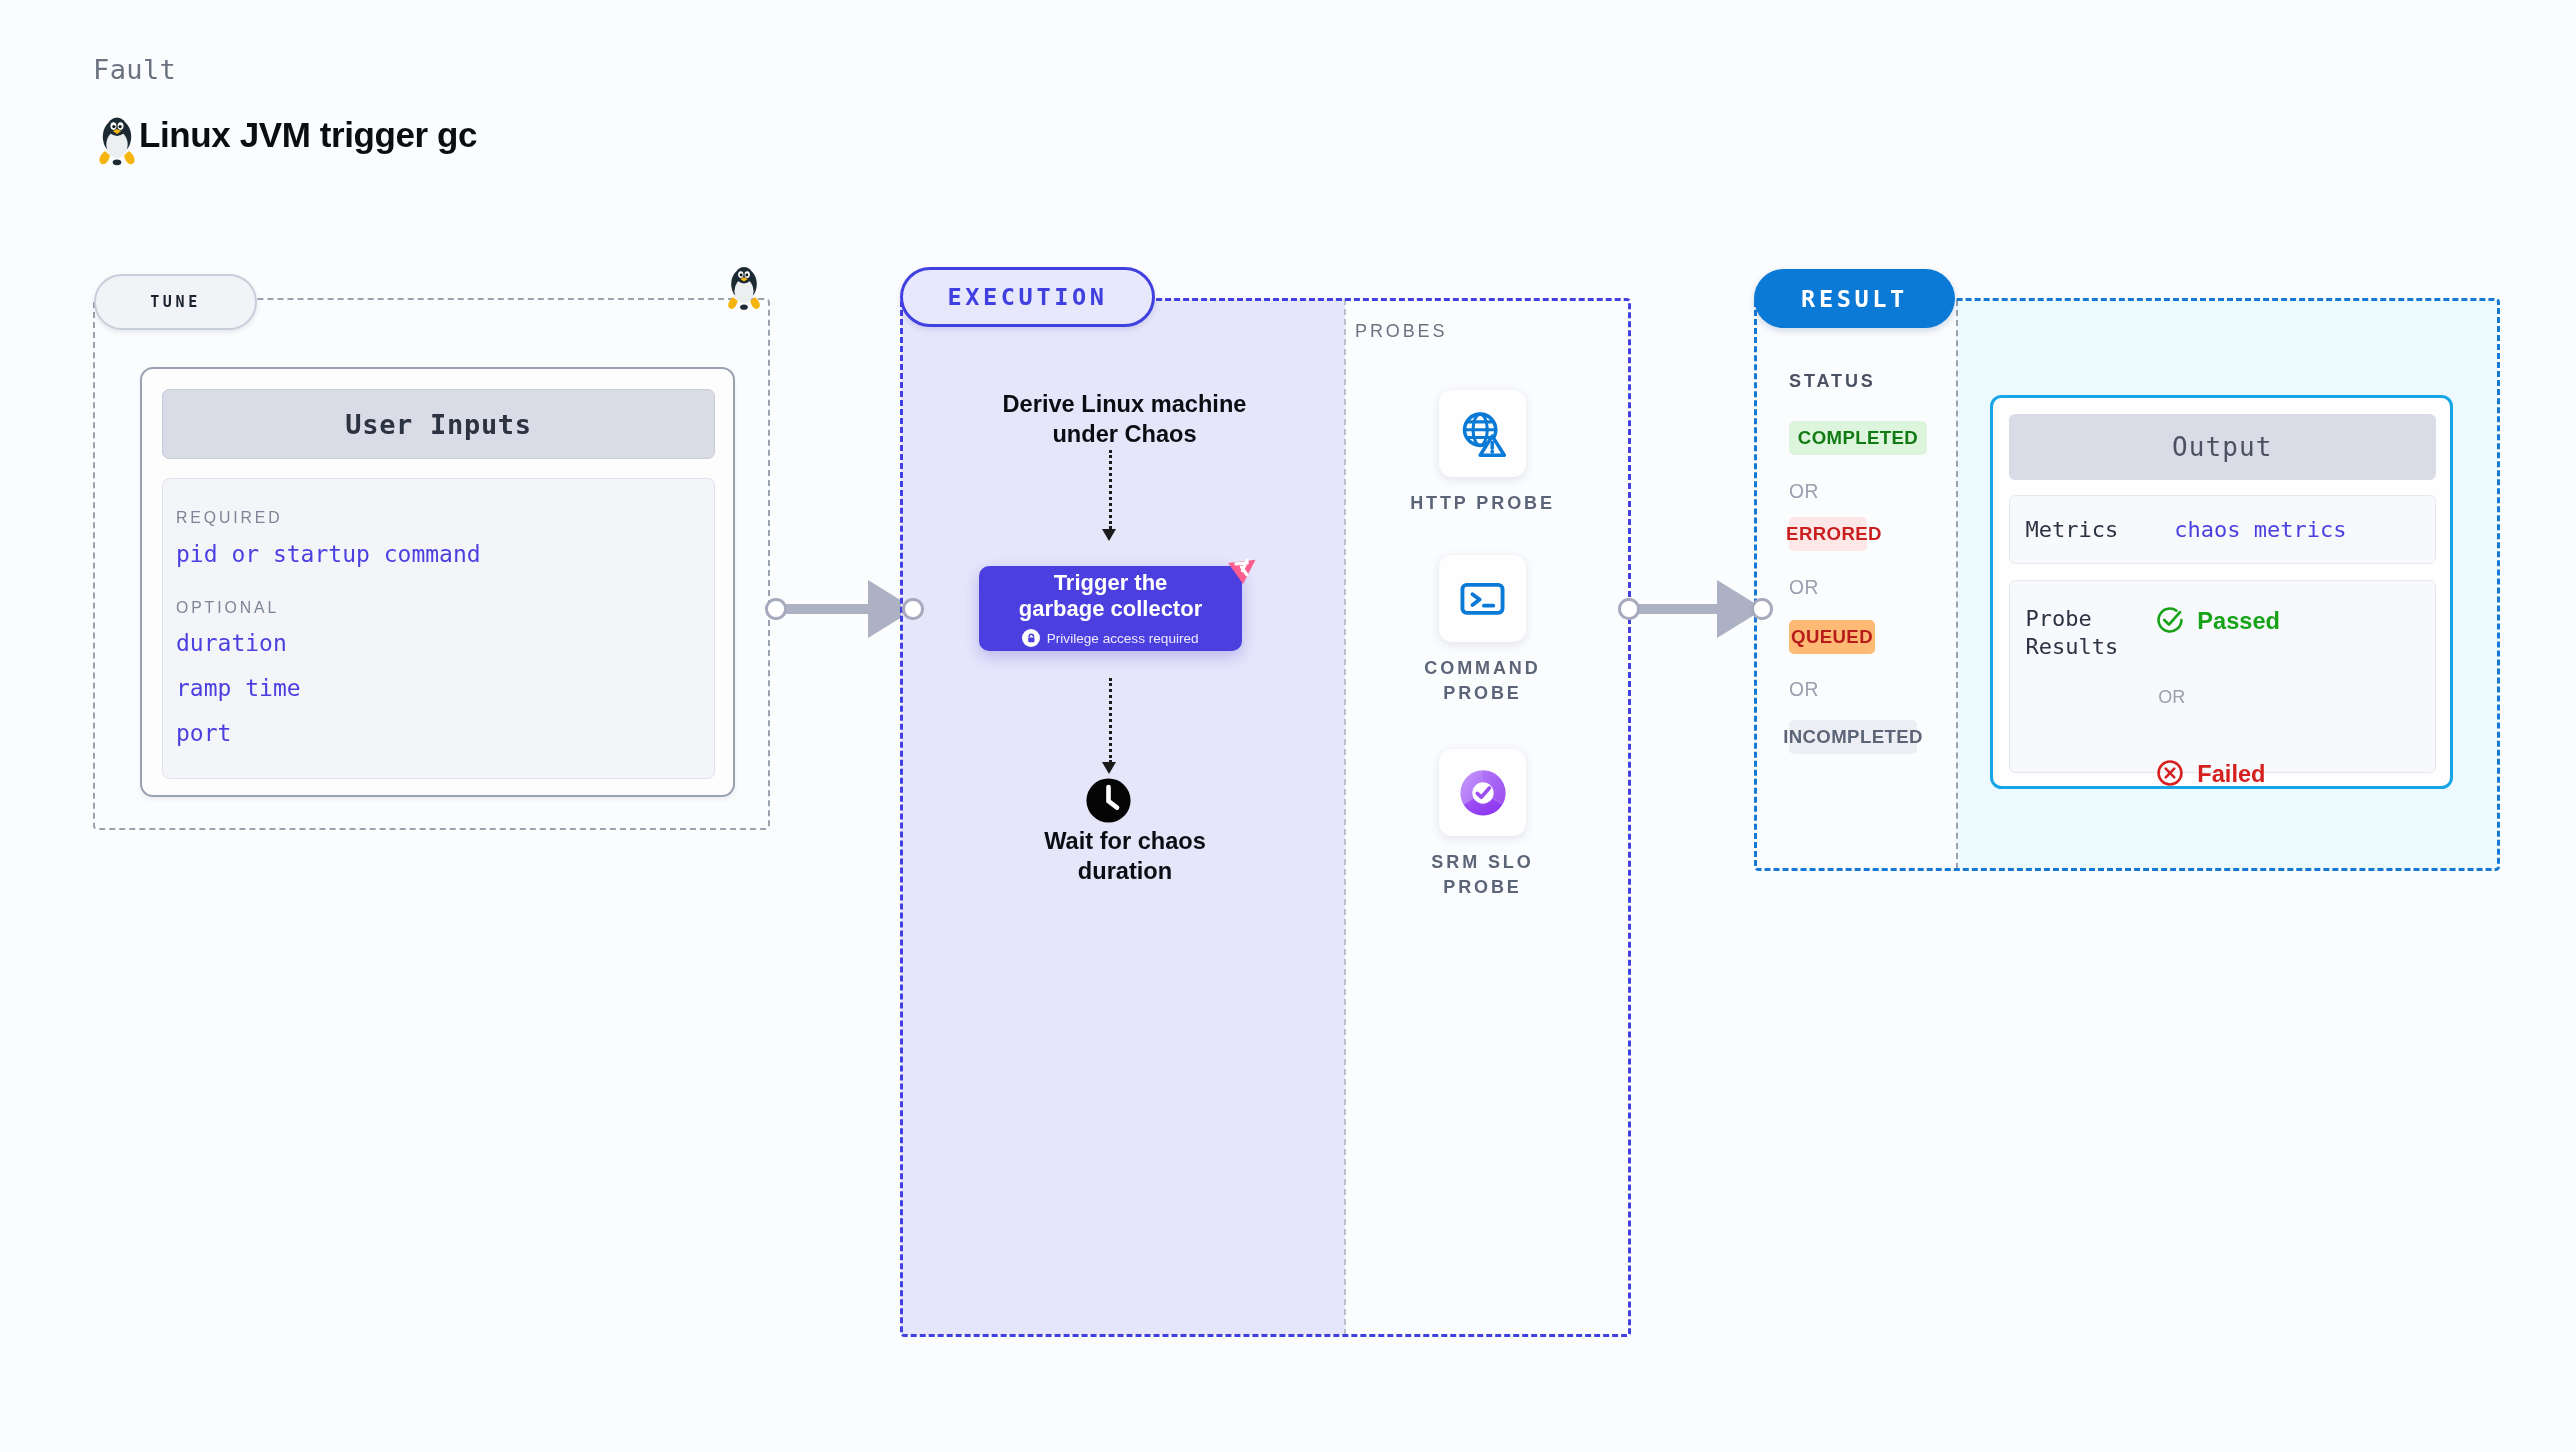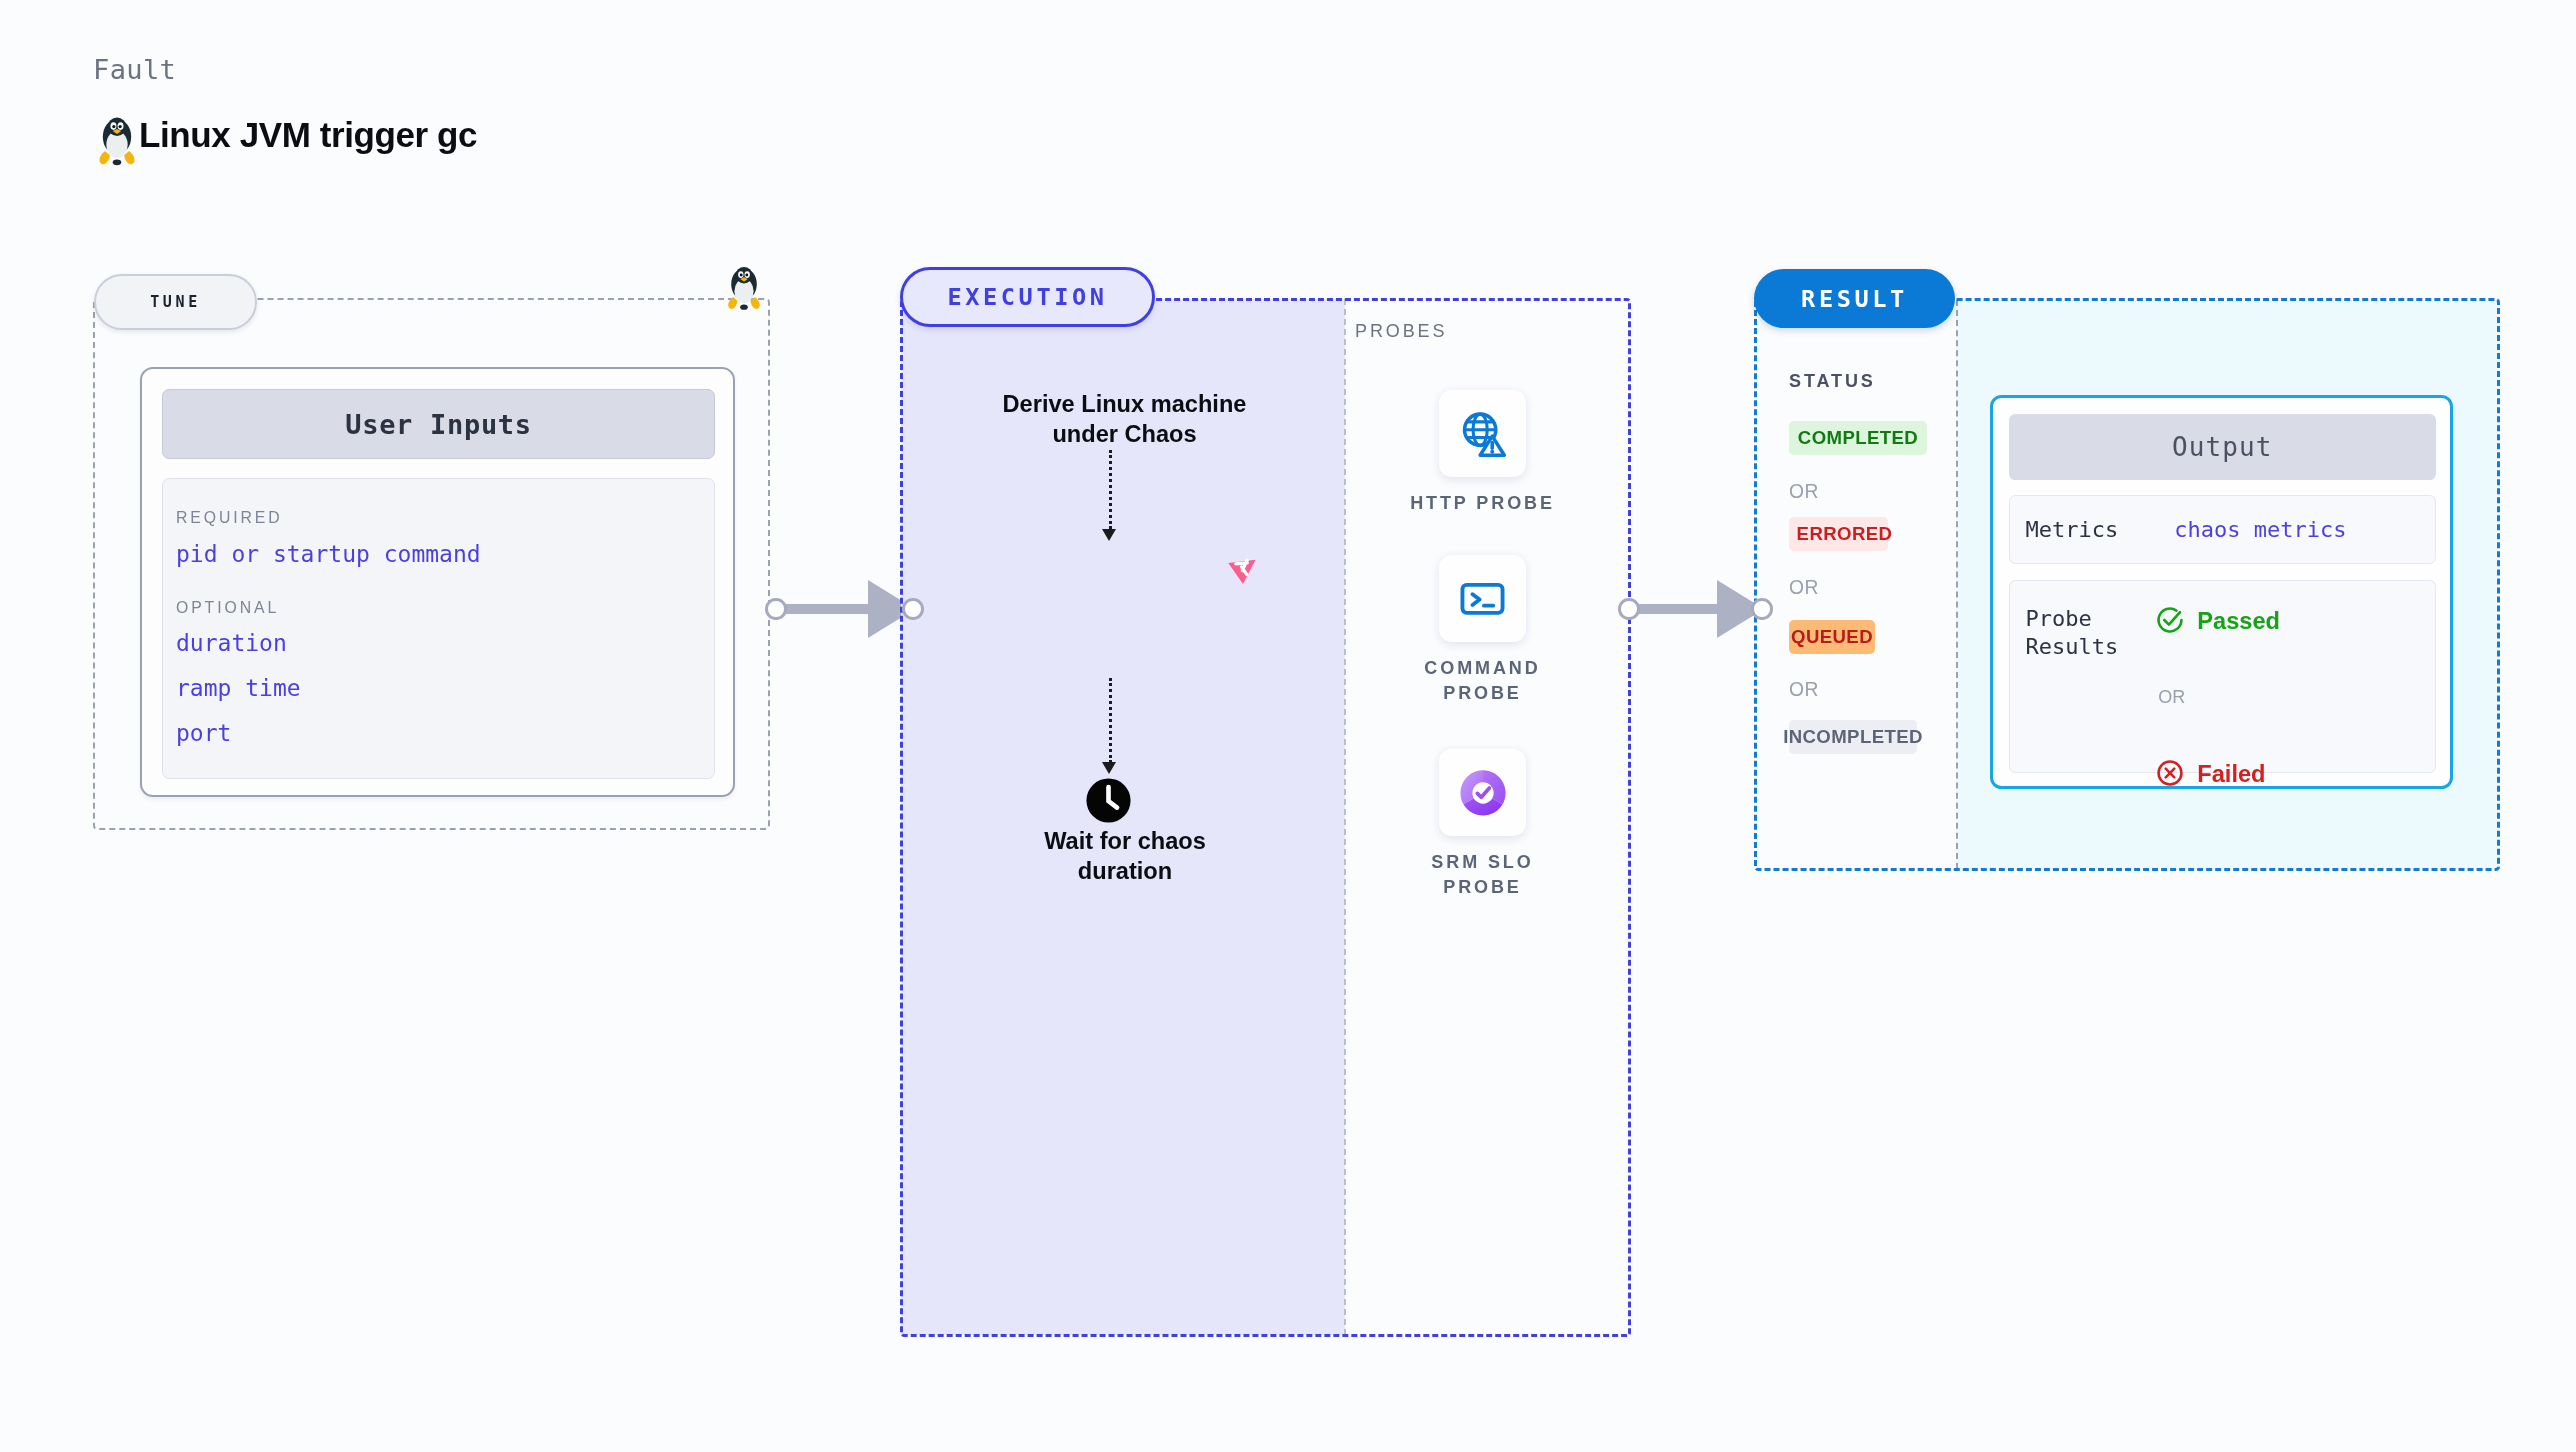--- a/index.html
+++ b/index.html
@@ -195,21 +195,21 @@
     position: absolute; border-radius: 5px; display: flex;
     align-items: center; justify-content: center;
     font-size: 18.6px; font-weight: 700; letter-spacing: 0.4px;
   }
   .or-text {
     position: absolute; font-size: 19.3px; color: #9aa0ae; letter-spacing: 0.4px;
   }
   #bdg-completed   { left: 1789px; top: 421px; width: 138px; height: 34px;
                      background: #dcf5dc; color: #127a12; }
   #or-1            { left: 1789px; top: 481px; }
-  #bdg-errored     { left: 1789px; top: 517px; width: 99px; height: 34px;
+  #bdg-errored     { left: 1789px; top: 517px; width: 78px; height: 34px;
                      background: #fde7e7; color: #cb1f1f; padding-left: 12px; }
   #or-2            { left: 1789px; top: 577px; }
   #bdg-queued      { left: 1789px; top: 620px; width: 86px; height: 34px;
                      background: #fdba74; color: #b81b1b; }
   #or-3            { left: 1789px; top: 679px; }
   #bdg-incomplete  { left: 1789px; top: 720px; width: 128px; height: 34px;
                      background: #eceef3; color: #5c6478; }
 
   
   #output-card {
@@ -316,20 +316,33 @@
   <div id="exec-fill"></div>
   <div id="probes-divider"></div>
   <div class="dash-box" id="exec-box"></div>
   <div class="pill" id="pill-exec">EXECUTION</div>
 
   <div class="flow-text" id="derive-text" style="white-space:pre-line">Derive Linux machine
 under Chaos</div>
   <div class="vline" id="line-1"></div>
   <div class="vcap" id="cap-1"></div>
 
+  <div id="gc-card">
+    <div id="gc-title">Trigger the
+garbage collector</div>
+    <div id="gc-priv">
+      <span class="lock-badge">
+        <svg width="10.7" height="10.7" viewBox="0 0 24 24">
+          <path d="M7 10V8a5 5 0 0 1 10 0v2" fill="none" stroke="#4b3fe0" stroke-width="3.2"></path>
+          <rect x="5" y="10" width="14" height="11" rx="2.4" fill="#4b3fe0"></rect>
+        </svg>
+      </span>
+      <span class="priv-txt">Privilege access required</span>
+    </div>
+  </div>
 
   <div id="fault-badge">
     <svg width="40" height="40" viewBox="0 0 56 56">
       <g transform="rotate(-35 28 28)">
         <path d="M12 10 L46 28 L12 46 Z" fill="#fb5d8e"></path>
         <path d="M20 17 L34 25 M22 30 L36 22 M24 38 L24 25" stroke="#fff" stroke-width="4.5" stroke-linecap="round" fill="none"></path>
       </g>
     </svg>
   </div>
 

